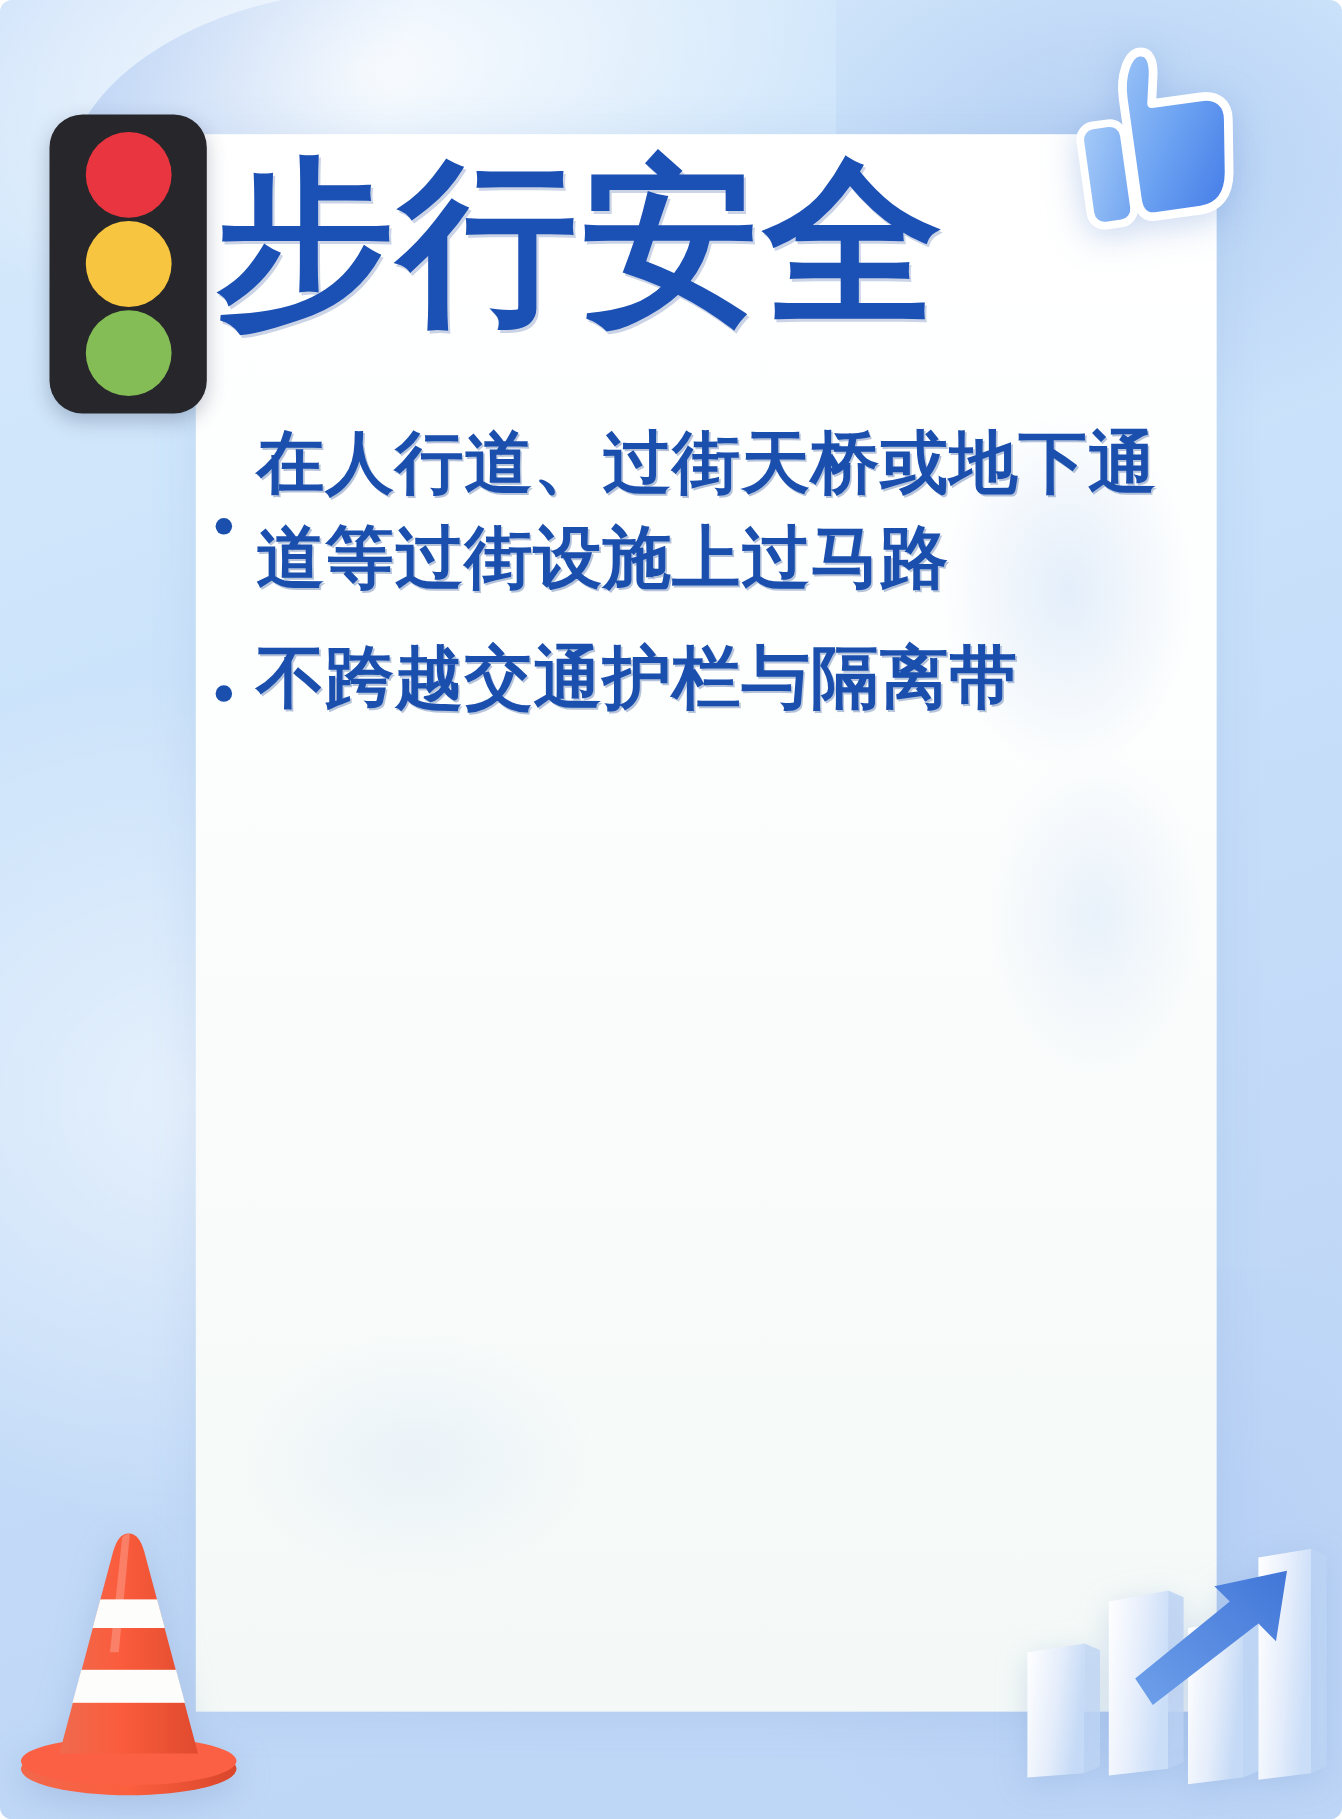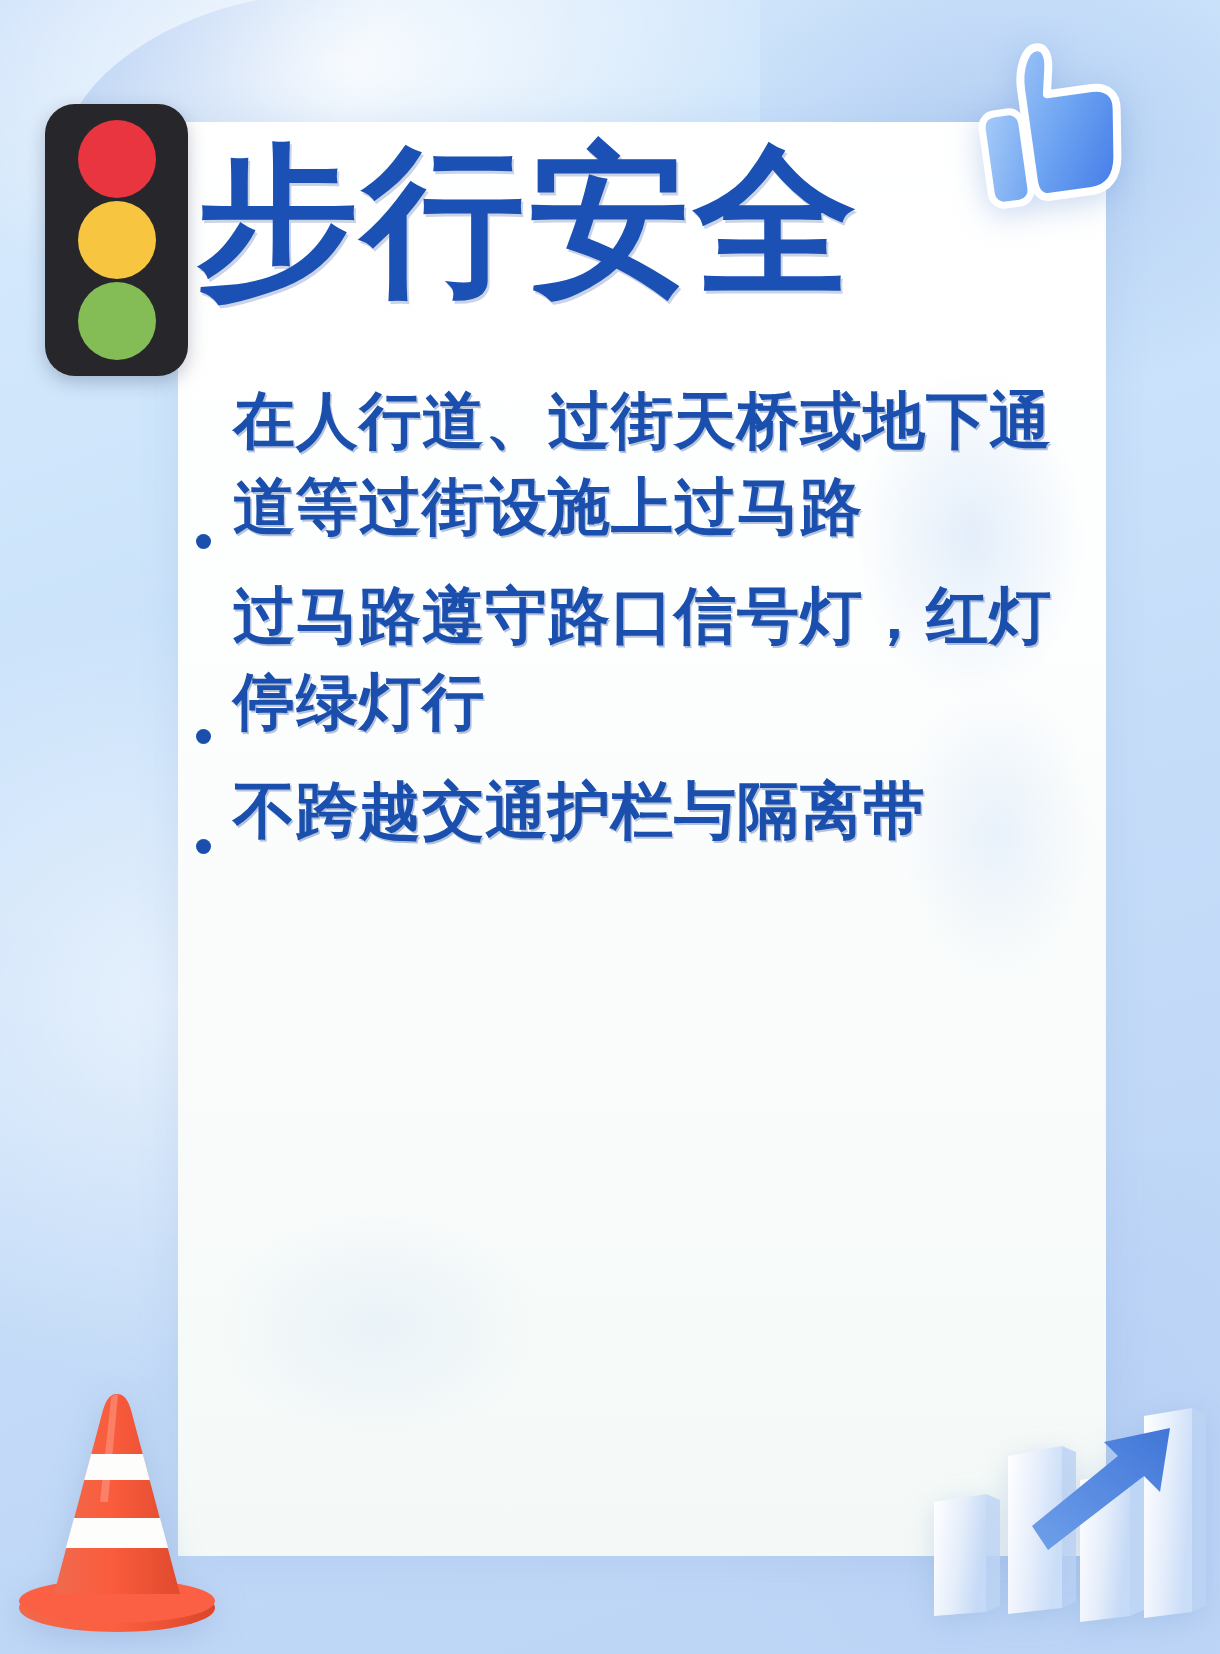--- a/index.html
+++ b/index.html
@@ -19,20 +19,21 @@
     height: 1654px;
     overflow: hidden;
     background: linear-gradient(160deg,
         #cfe2fa 0%,
         #d4e8fb 10%,
         #cfe6fb 22%,
         #c9e1fa 40%,
         #c4dcf8 60%,
         #c0d8f7 78%,
         #bdd5f6 100%);
+    border-radius: 11px;
   }
 
   
   .bg-swoosh {
     position: absolute;
     pointer-events: none;
   }
   .swoosh-a {
     left: -120px; top: -190px;
     width: 900px; height: 420px;
@@ -140,21 +141,21 @@
   
   #bullets {
     position: absolute;
     left: 196px;
     top: 378px;
     width: 880px;
     z-index: 6;
   }
   .bullet-row {
     display: flex;
-    align-items: flex-end;
+    align-items: center;
     margin-bottom: 24px;
   }
   .bullet-dot {
     flex: 0 0 auto;
     width: 15px;
     height: 15px;
     border-radius: 50%;
     background: #1a4fae;
     margin-top: 30px;
     margin-right: 22px;
@@ -229,24 +230,20 @@
   <div id="title">步行安全</div>
 
   <div id="bullets">
 
     <div class="bullet-row">
       <span class="bullet-dot"></span>
       <span class="bullet-text">在人行道、过街天桥或地下通道等过街设施上过马路</span>
     </div>
 
 
-    <div class="bullet-row">
-      <span class="bullet-dot"></span>
-      <span class="bullet-text">过马路遵守路口信号灯，红灯停绿灯行</span>
-    </div>
 
 
 
     <div class="bullet-row">
       <span class="bullet-dot"></span>
       <span class="bullet-text">不跨越交通护栏与隔离带</span>
     </div>
 
   </div>
 

